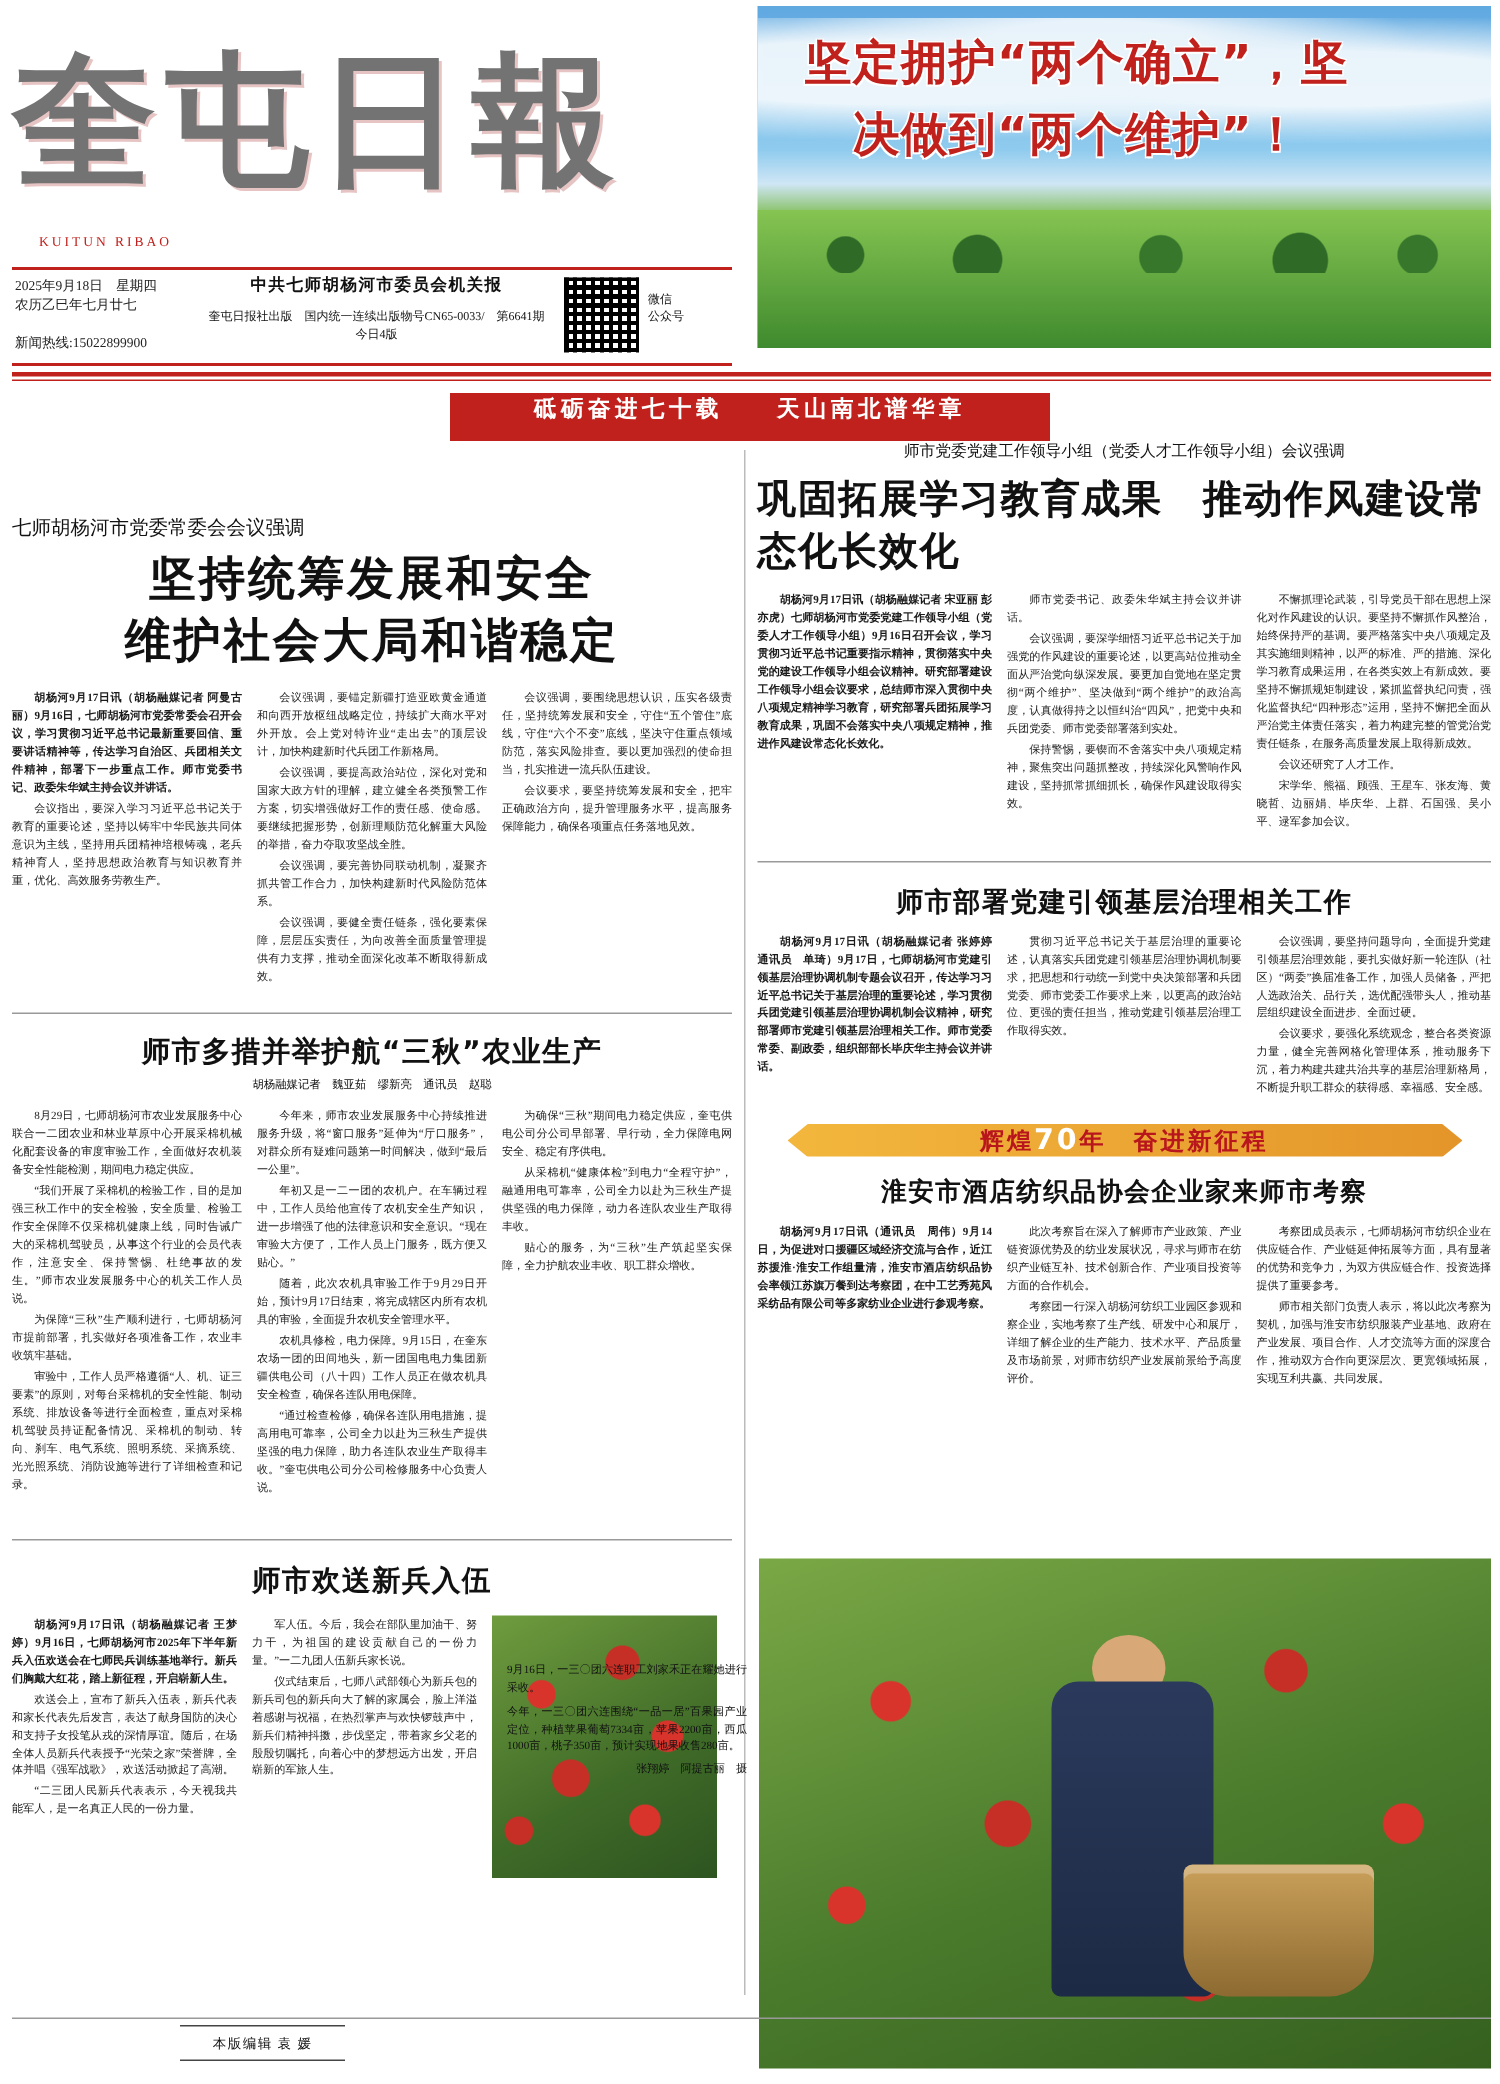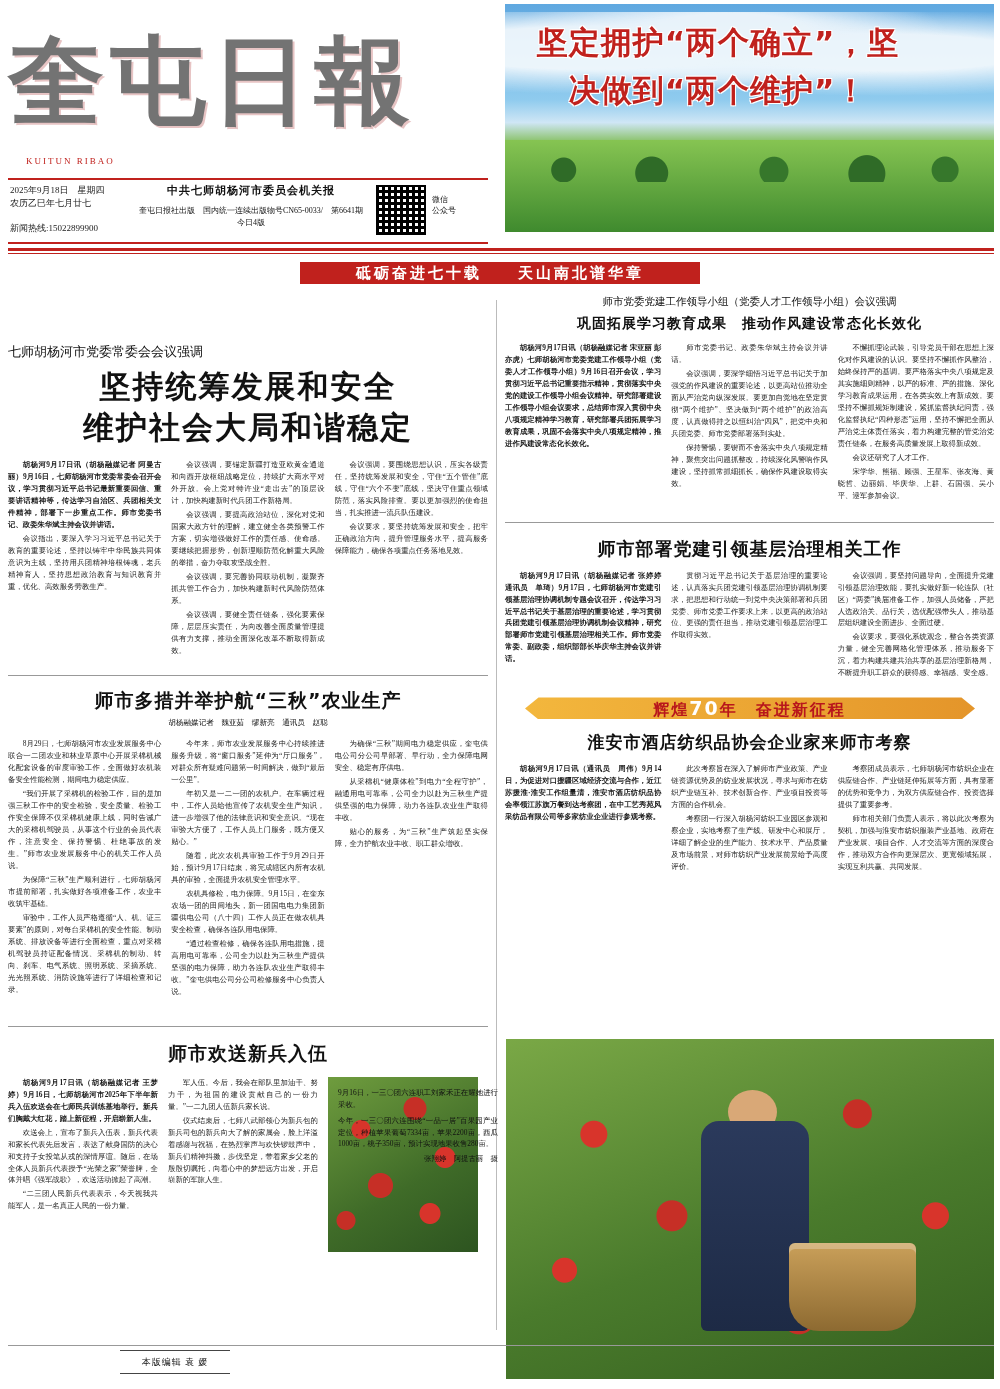--- a/index.html
+++ b/index.html
@@ -53,21 +53,21 @@
   .banner-text{position:absolute;left:0;top:14px;width:426px;text-align:center;
     font-family:"DejaVu Sans","Liberation Sans",sans-serif;
     font-size:31px;font-weight:bold;color:#c0211d;line-height:1.55;
     text-shadow:1px 1px 0 #fff,-1px -1px 0 #fff,1px -1px 0 #fff,-1px 1px 0 #fff;
     letter-spacing:1px;padding:0 26px;box-sizing:border-box;}
 
   .red-rule{position:absolute;left:8px;top:248px;width:986px;height:3px;background:#c0211d;}
   .red-rule2{position:absolute;left:8px;top:253px;width:986px;height:1px;background:#c0211d;}
 
   
-  .slogan{position:absolute;left:300px;top:262px;width:400px;height:22px;
+  .slogan{position:absolute;left:300px;top:262px;width:400px;height:32px;
     background:#c0211d;color:#fff;font-size:15px;font-weight:bold;letter-spacing:3px;
     text-align:center;line-height:22px;}
 
   .content{position:absolute;left:8px;top:294px;width:986px;}
 
   .col-rule{position:absolute;background:#bbb;width:1px;}
 
   
   .kicker{font-size:13px;text-align:center;line-height:1.5;}
   .headline{font-family:"DejaVu Sans","Liberation Sans",sans-serif;font-weight:bold;color:#111;}
@@ -84,21 +84,21 @@
   .blockA .h1{font-size:31px;text-align:center;line-height:1.35;letter-spacing:2px;margin-top:4px;}
   .colwrap3{display:flex;gap:10px;margin-top:10px;}
   .colwrap3 > div{flex:1;}
 
   .subhead2{font-family:"DejaVu Sans","Liberation Sans",sans-serif;font-weight:bold;
     font-size:19px;text-align:center;letter-spacing:1px;}
 
   
   .blockB{position:absolute;left:497px;top:0;width:489px;}
   .blockB .k{font-size:10.5px;text-align:center;}
-  .blockB .h2{font-size:14px;text-align:center;margin-top:5px;letter-spacing:1px;}
+  .blockB .h2{font-size:26px;margin-top:5px;letter-spacing:1px;}
   .colwrap3b{display:flex;gap:10px;margin-top:9px;}
   .colwrap3b > div{flex:1;}
 
   
   .ribbon{position:relative;height:34px;margin:10px 0 6px 0;}
   .ribbon .bar{position:absolute;left:20px;top:6px;width:450px;height:22px;
     background:linear-gradient(90deg,#f3b73d,#e4952a);
     clip-path:polygon(3% 0,97% 0,100% 50%,97% 100%,3% 100%,0 50%);}
   .ribbon .txt{position:absolute;left:0;top:6px;width:489px;text-align:center;
     font-family:"DejaVu Sans","Liberation Sans",sans-serif;font-weight:bold;font-size:16px;
@@ -310,21 +310,21 @@
         <div class="body">
           <p>考察团成员表示，七师胡杨河市纺织企业在供应链合作、产业链延伸拓展等方面，具有显著的优势和竞争力，为双方供应链合作、投资选择提供了重要参考。</p>
           <p>师市相关部门负责人表示，将以此次考察为契机，加强与淮安市纺织服装产业基地、政府在产业发展、项目合作、人才交流等方面的深度合作，推动双方合作向更深层次、更宽领域拓展，实现互利共赢、共同发展。</p>
         </div>
       </div>
     </div>
 
     <div style="position:absolute;left:330px;top:745px;width:656px;">
       <div style="display:flex;gap:8px;">
         <div style="width:160px;">
-          <div class="cap" style="margin-top:48px;">
+          <div class="cap" style="margin-top:68px;">
             <div>9月16日，一三〇团六连职工刘家禾正在耀她进行采收。</div>
             <div style="margin-top:4px;">今年，一三〇团六连围绕“一品一居”百果园产业定位，种植苹果葡萄7334亩，苹果2200亩，西瓜1000亩，桃子350亩，预计实现地果收售280亩。</div>
             <span class="sig">张翔婷　阿提古丽　摄</span>
           </div>
         </div>
         <div class="photo orchard" style="width:488px;height:340px;position:relative;">
           <div class="farmer-head"></div>
           <div class="farmer"></div>
           <div class="basket"></div>
         </div>

